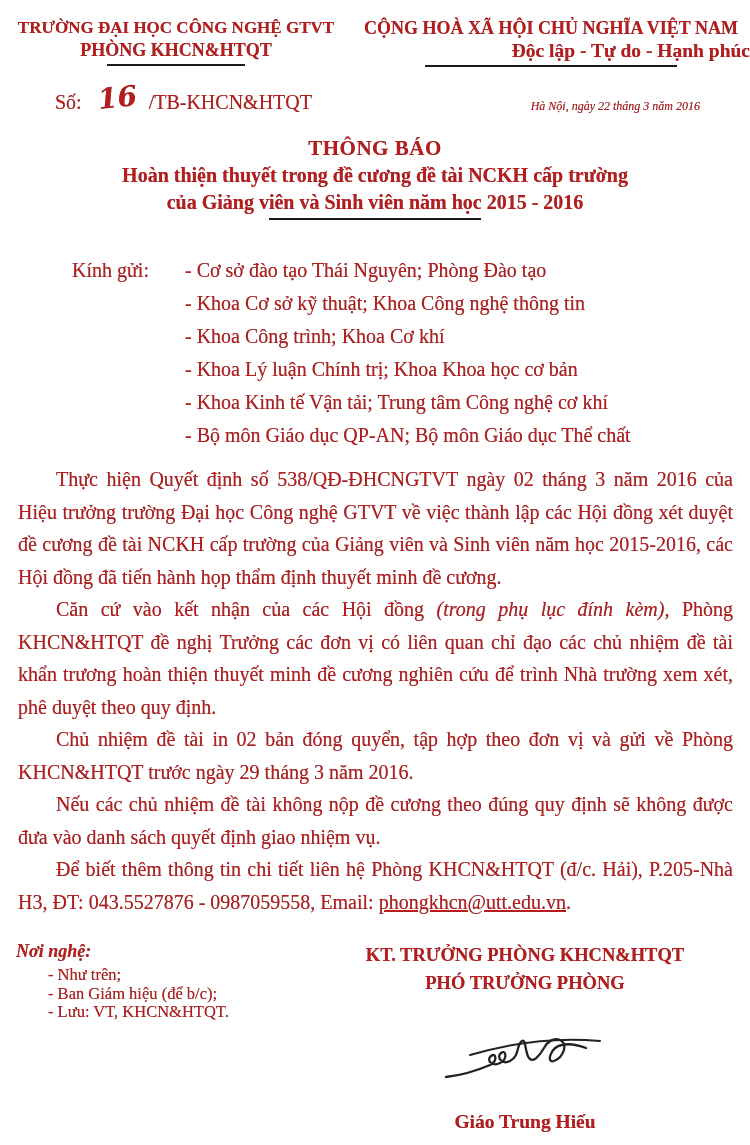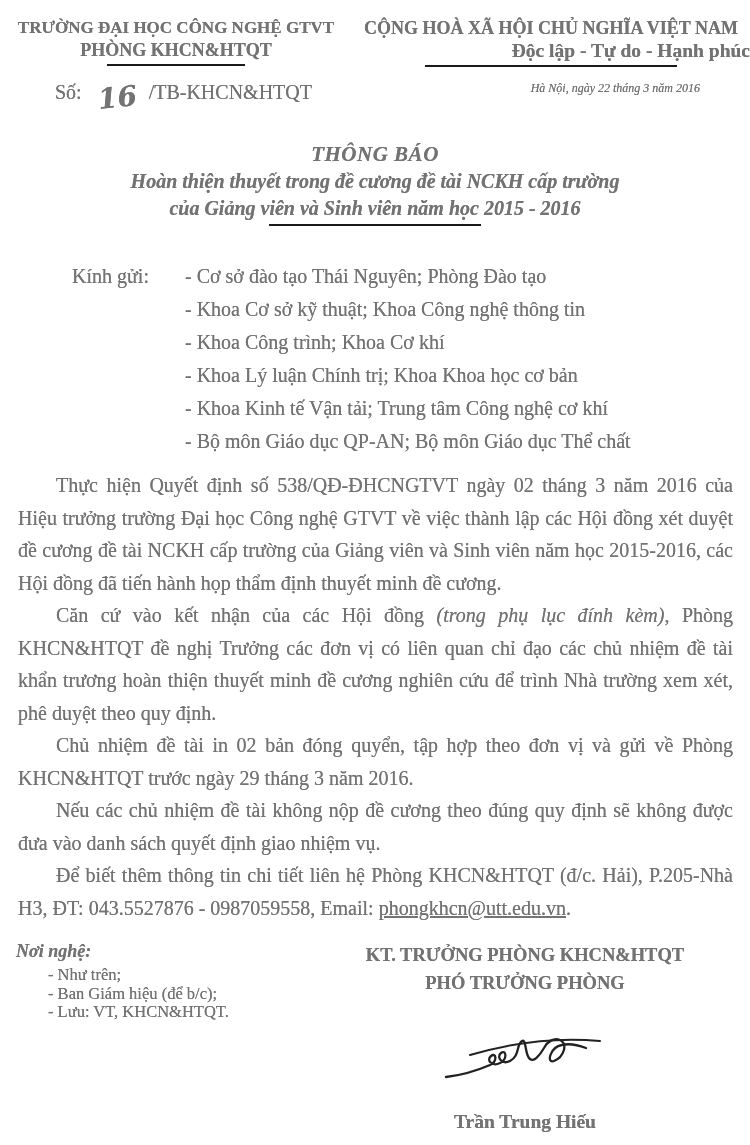--- a/index.html
+++ b/index.html
@@ -1,43 +1,43 @@
 <!DOCTYPE html>
 <html><head>
 <meta charset="utf-8">
 <style>
   * { margin:0; padding:0; box-sizing:border-box; }
   html,body { background:#ffffff; }
   .page {
     width:750px; height:1145px; position:relative; overflow:hidden;
-    background:#ffffff; color:#737373;
+    background:#ffffff; color:#b91c1c;
     font-family:"Liberation Serif","DejaVu Serif",serif;
     text-shadow:0 0 0.5px rgba(25,25,25,0.55);
   }
   
   .header { display:flex; padding-top:17px; }
   .hcol { text-align:center; }
   .hcol-left  { width:352px; }
   .hcol-right { width:398px; }
   .h-org1 { font-size:17px;   font-weight:700; white-space:nowrap; line-height:22px; }
   .h-org2 { font-size:18px;   font-weight:700; line-height:22px; }
   .h-nat1 { font-size:18px;   font-weight:700; white-space:nowrap; line-height:22px; }
   .h-nat2 { font-size:19.5px; font-weight:700; line-height:23px;text-align:right; }
   .rule { height:2px; background:#1a1a1a; }
   .rule-left  { width:138px; margin:3px auto 0; }
   .rule-right { width:252px; margin:3px auto 0; }
   
-  .so-row { display:flex; align-items:flex-start; padding:0 50px 0 55px; margin-top:14px; }
+  .so-row { display:flex; align-items:flex-end; padding:0 50px 0 55px; margin-top:14px; }
   .so-label  { font-size:20px; }
   .so-number { font-family:"DejaVu Serif",serif; font-style:italic; font-weight:700;
                font-size:28px; margin:0 12px 0 16px; display:inline-block; transform:rotate(-6deg); }
   .so-suffix { font-size:20px; }
   .date-line { margin-left:auto; font-style:italic; font-size:12px; }
   
-  .title-block { text-align:center; margin-top:26px;font-style:italic; }
+  .title-block { text-align:center; margin-top:20px; }
   .title-main  { font-size:21px; font-weight:700; letter-spacing:0.5px; line-height:28px; }
   .title-sub   { font-size:20px; font-weight:700; line-height:27px; }
   .rule-title  { width:212px; margin:2px auto 0; }
   
   .recipients { display:flex; margin-top:34px; font-size:20px; line-height:33px; }
   .recipients-label { margin-left:72px; width:113px; }
   
   .body-text { padding:0 17px 0 18px; margin-top:11px; font-size:20px;
                line-height:32.5px; text-align:justify; }
   .body-text p { text-indent:38px; }
@@ -115,16 +115,16 @@
 
   <div class="sign-block">
     <div class="sign-title">KT. TRƯỞNG PHÒNG KHCN&amp;HTQT</div>
     <div class="sign-title">PHÓ TRƯỞNG PHÒNG</div>
     <div class="signature">
       <svg width="170" height="54" viewBox="0 0 170 54" aria-hidden="true">
         <path d="M6 44 C 24 42 36 38 50 32 C 58 28 56 19 51 23 C 46 27 52 34 60 30 C 68 26 66 16 61 20 C 56 24 62 32 70 28 C 80 23 76 12 82 8 C 86 5 85 20 89 25 C 93 31 100 22 104 15 C 107 9 114 4 120 7 C 128 11 124 24 114 28 C 106 31 110 14 122 12 C 130 10 138 12 146 15" stroke="#222222" fill="none" stroke-width="2.3" stroke-linecap="round"></path>
         <path d="M30 22 C 64 12 108 3 160 8" stroke="#222222" fill="none" stroke-width="2" stroke-linecap="round"></path>
       </svg>
     </div>
-    <div class="sign-name">Trần Trung Hiếu</div>
+    <div class="sign-name">Giáo Trung Hiếu</div>
   </div>
 
 </div>
 
 </body></html>

